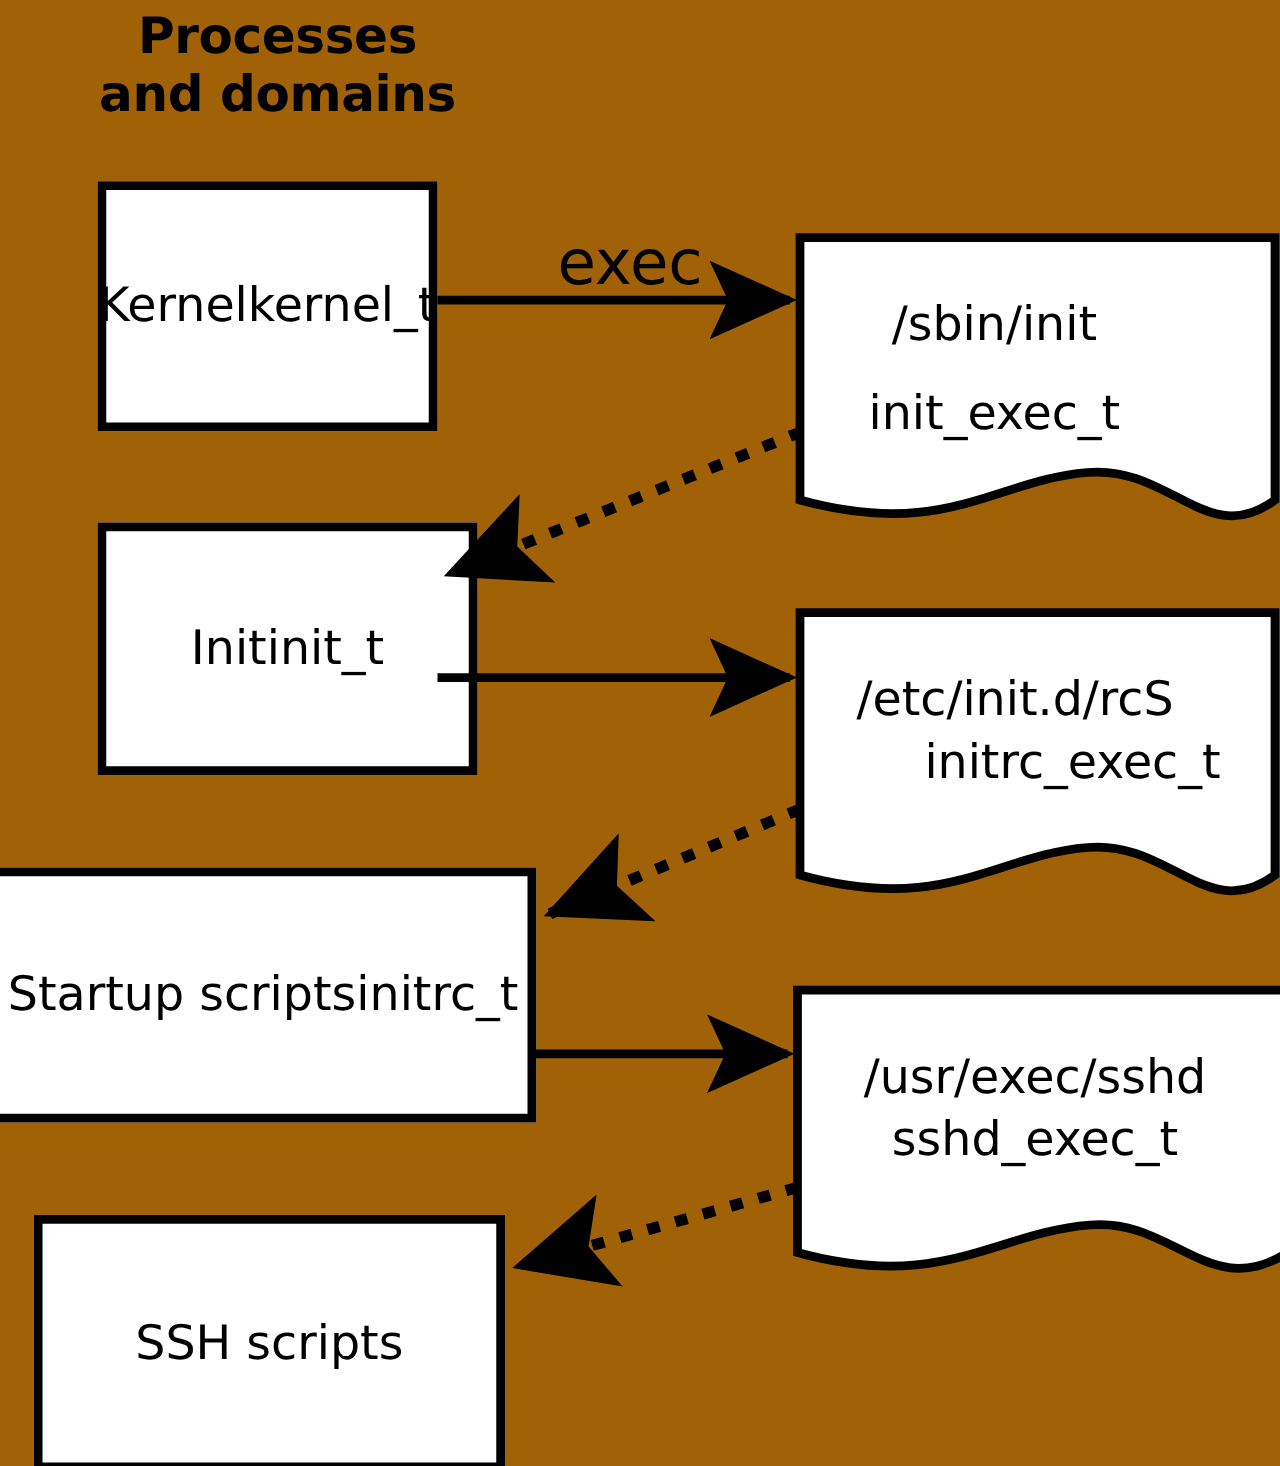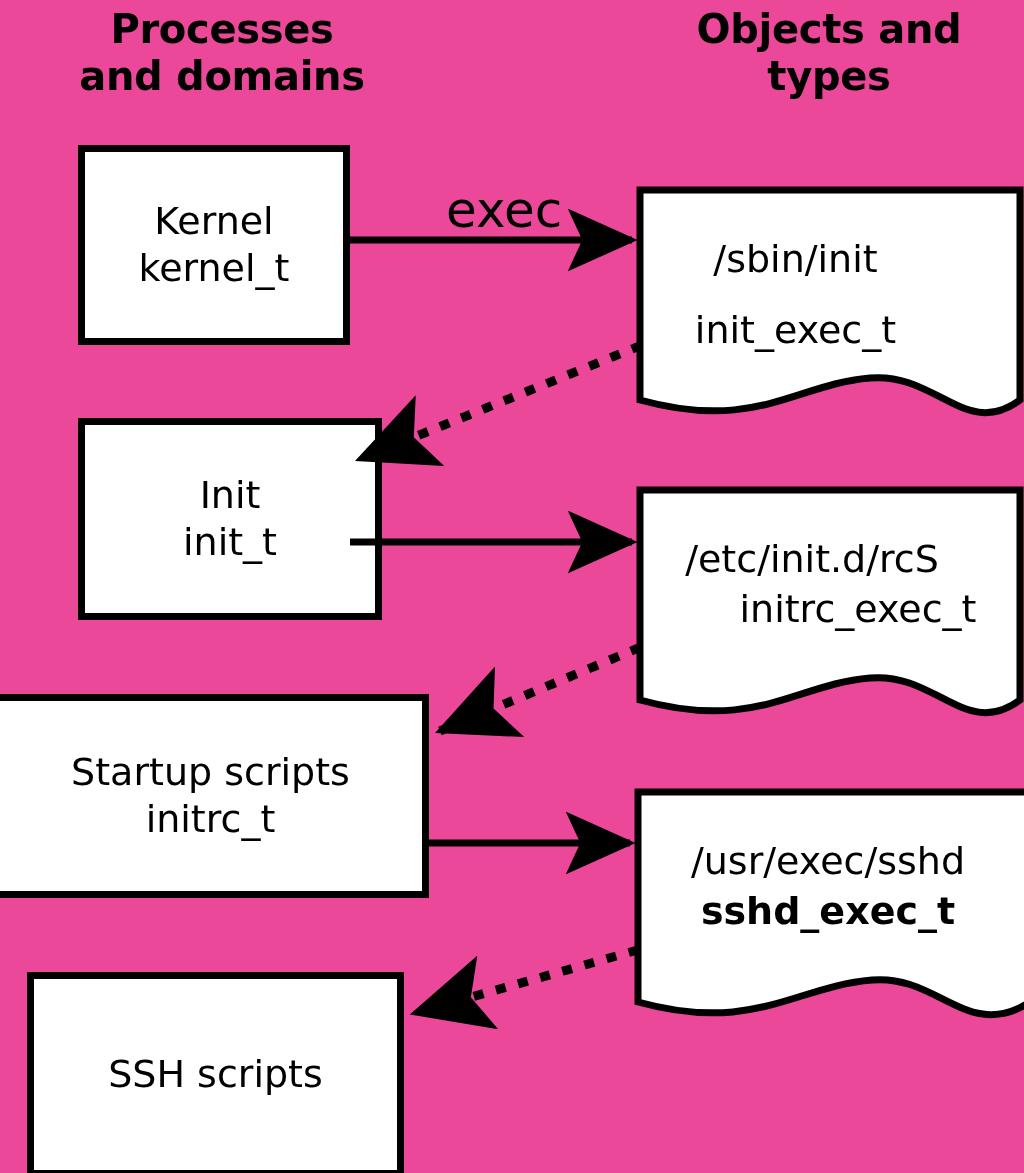--- a/index.html
+++ b/index.html
@@ -4,21 +4,21 @@
 <style>
   html, body {
     margin: 0;
     padding: 0;
     background: #ffffff;
   }
   #stage {
     position: relative;
     width: 1024px;
     height: 1173px;
-    background: #ec4899;
+    background: #a16207;
     overflow: hidden;
     font-family: "DejaVu Sans", sans-serif;
   }
   .col-header {
     position: absolute;
     font-family: "DejaVu Sans", sans-serif;
     font-weight: bold;
     font-size: 40px;
     line-height: 1.18;
     text-align: center;
@@ -28,21 +28,21 @@
   }
   #header-processes { left: 32px;  top: 6px;  width: 380px; }
   #header-objects   { left: 638px; top: 6px;  width: 382px; }
 
   .proc-box {
     position: absolute;
     box-sizing: border-box;
     border: 7px solid #000000;
     background: #ffffff;
     display: flex;
-    flex-direction: column;
+    flex-direction: row;
     align-items: center;
     justify-content: center;
     color: #000000;
     font-family: "DejaVu Sans", sans-serif;
     font-size: 38px;
     line-height: 1.24;
     text-align: center;
   }
   .proc-box .l1, .proc-box .l2 { display: block; white-space: nowrap; }
 
@@ -87,22 +87,20 @@
   #label-exec { left: 446px; top: 181px; }
 </style>
 </head>
 <body>
 
 <div id="stage">
 
   <div class="col-header" id="header-processes">Processes
 and domains</div>
 
-  <div class="col-header" id="header-objects">Objects and
-types</div>
 
   <div class="proc-box" id="box-kernel">
     <span class="l1">Kernel</span>
     <span class="l2">kernel_t</span>
   </div>
 
   <div class="proc-box" id="box-init">
     <span class="l1">Init</span>
     <span class="l2">init_t</span>
   </div>
@@ -136,21 +134,21 @@
     <div class="doc-label" style="top:100px;margin-left:46px;">initrc_exec_t</div>
   </div>
 
   <div class="doc-shape" id="doc-sshd">
     <svg width="392" height="250" viewBox="0 0 392 250" aria-hidden="true">
       <path d="M 4 4 L 396 4 L 396 214
                C 334 254 304 186 238 192
                C 162 198 120 246 4 214 Z" fill="#ffffff" stroke="#000000" stroke-width="7" stroke-linejoin="miter" stroke-linecap="butt"></path>
     </svg>
     <div class="doc-label" style="top:50px;width:388px;">/usr/exec/sshd</div>
-    <div class="doc-label" style="top:100px;width:388px;font-weight:bold;">sshd_exec_t</div>
+    <div class="doc-label" style="top:100px;width:388px;">sshd_exec_t</div>
   </div>
 
   <svg class="edge-layer" width="1024" height="1173" viewBox="0 0 1024 1173" aria-hidden="true">
     <defs>
       <marker id="arrowSolid" markerWidth="10" markerHeight="9" refX="9.2" refY="4.5" orient="auto" markerUnits="strokeWidth">
         <path d="M 0 0 L 10 4.5 L 0 9 L 2.1 4.5 Z" fill="#000000"></path>
       </marker>
       <marker id="arrowDotted" markerWidth="9" markerHeight="8.5" refX="8.4" refY="4.25" orient="auto" markerUnits="strokeWidth">
         <path d="M 0 0 L 9 4.25 L 0 8.5 L 1.95 4.25 Z" fill="#000000"></path>
       </marker>

